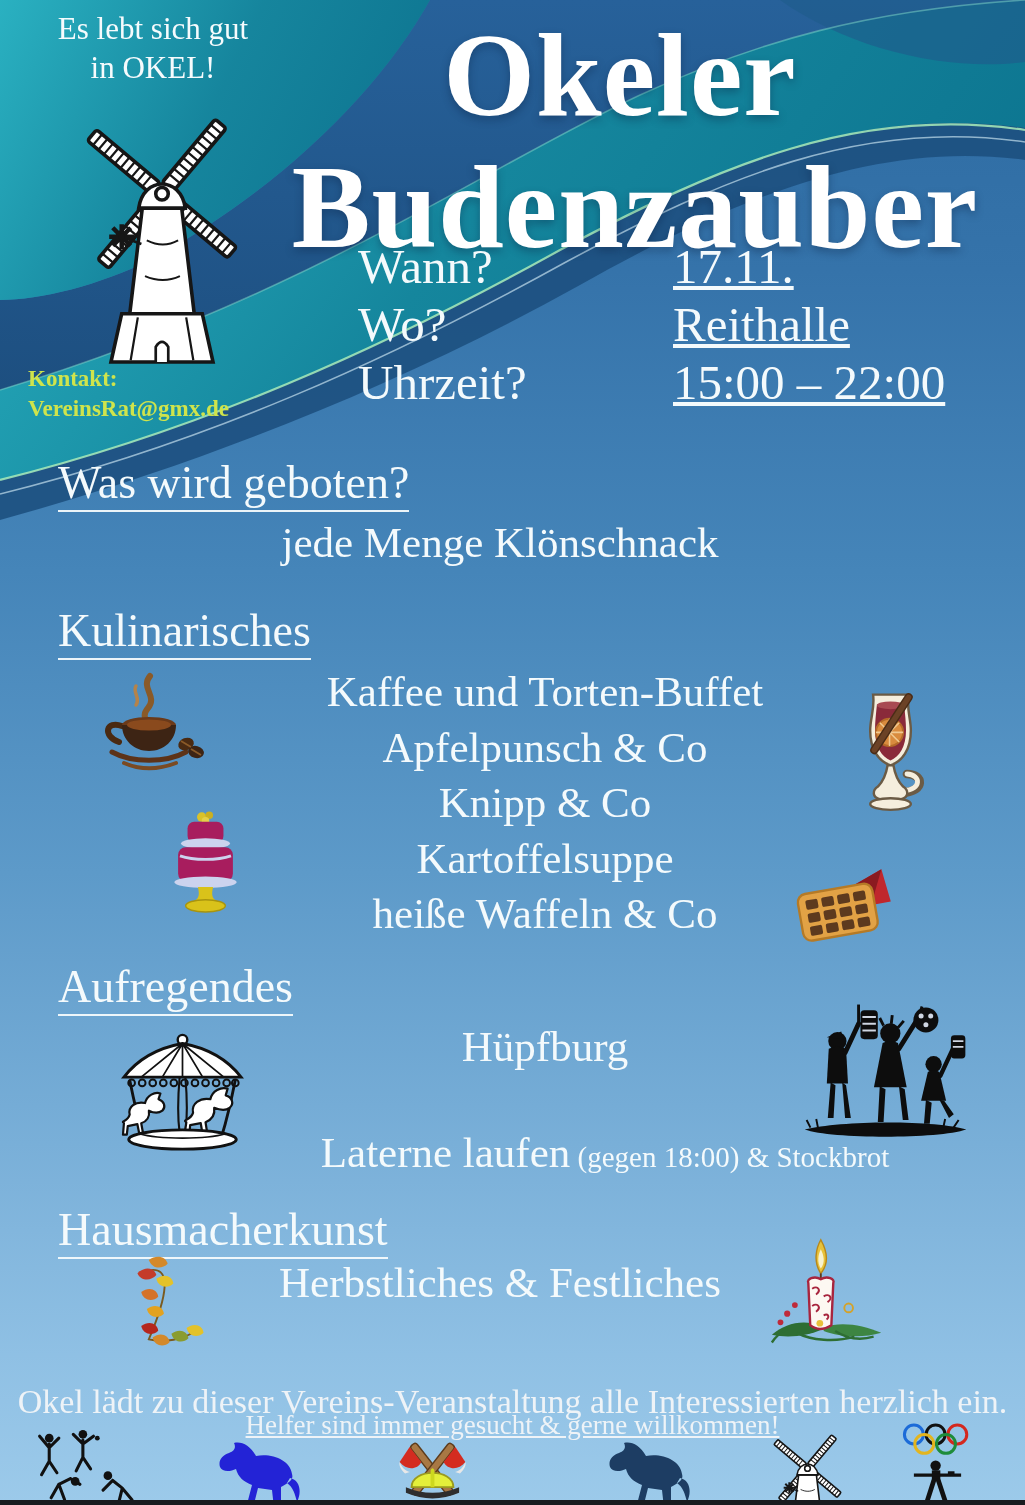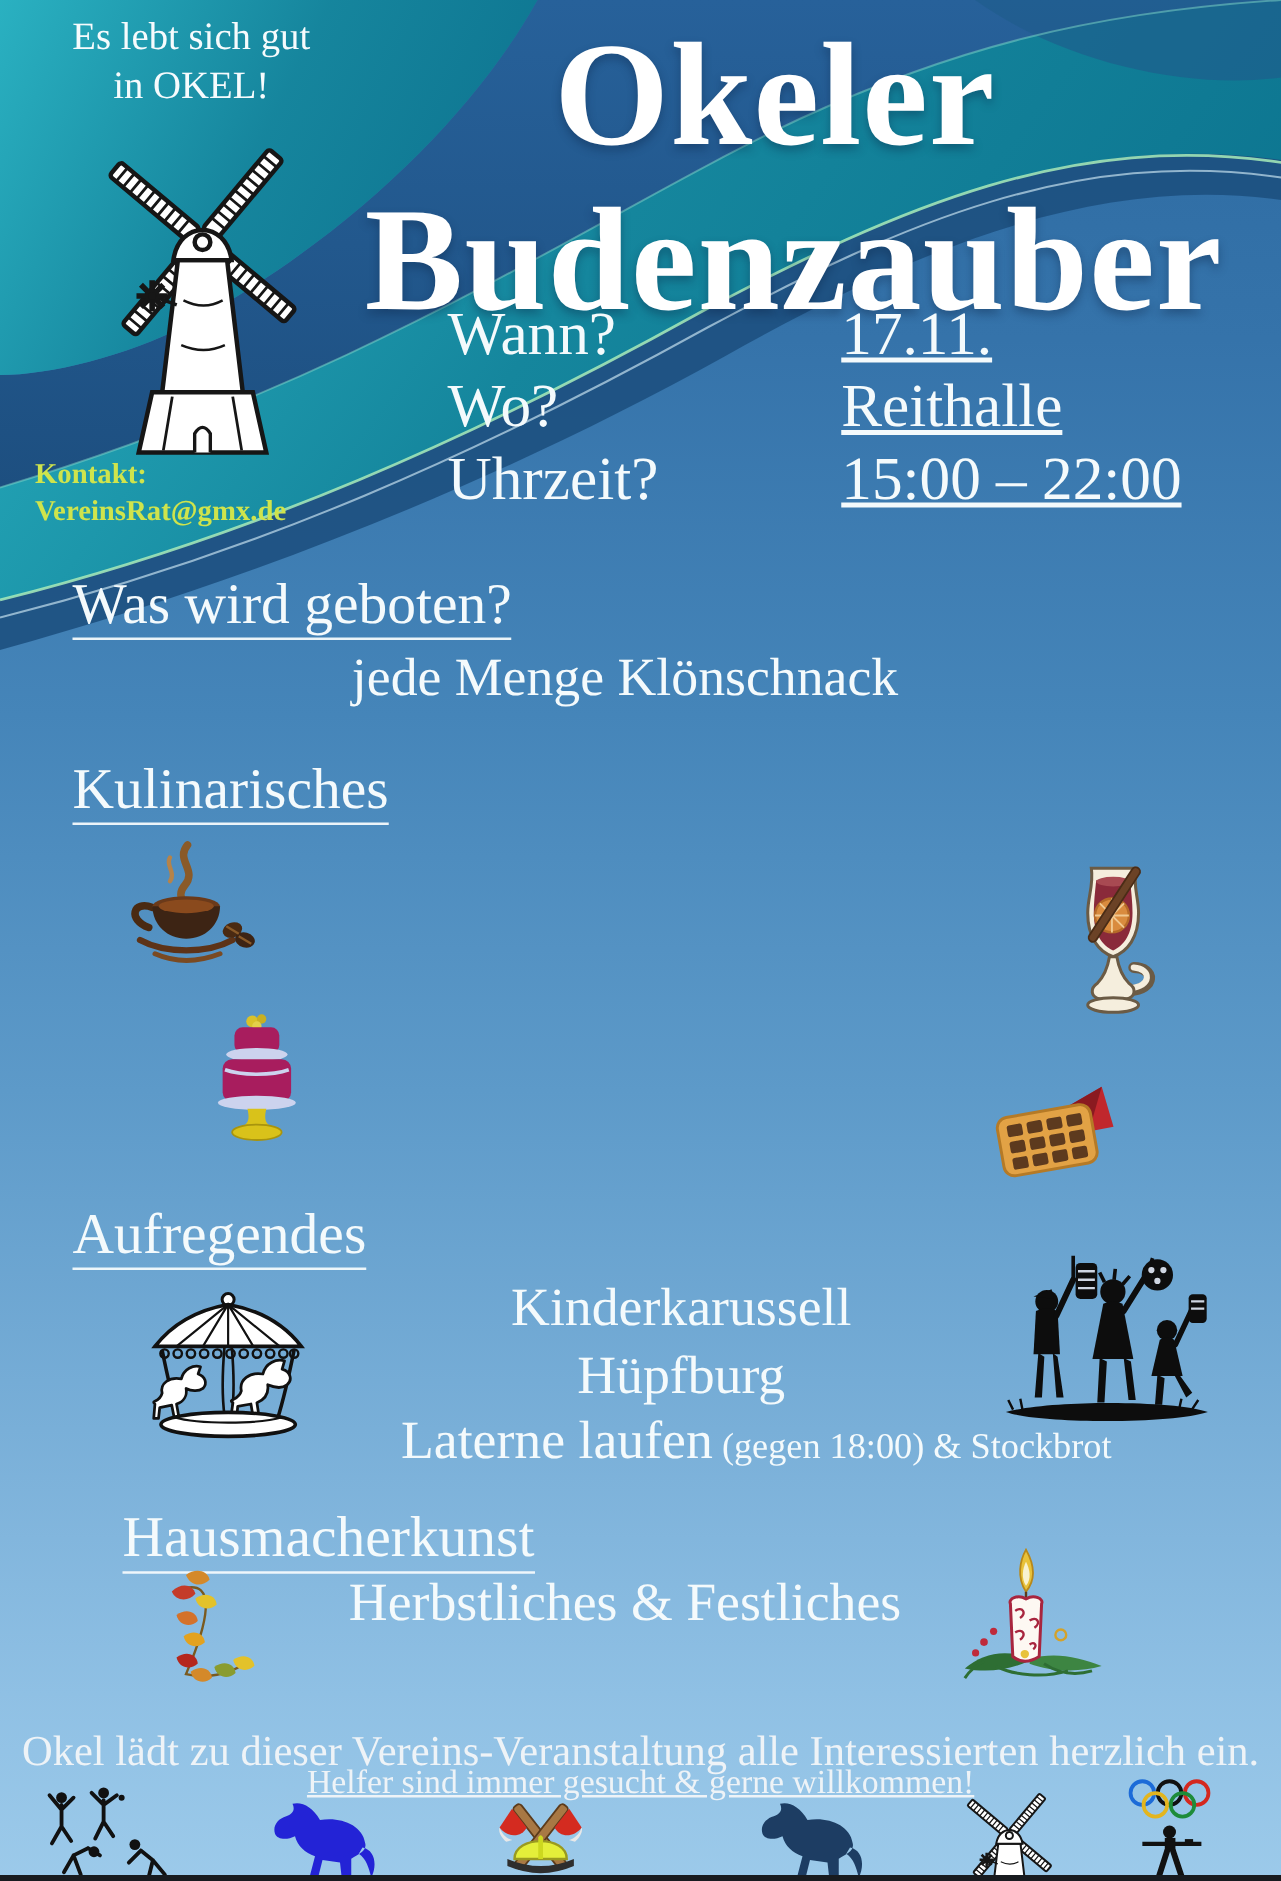--- a/index.html
+++ b/index.html
@@ -25,21 +25,21 @@
   .iw1{top:238px;} .iw2{top:296px;} .iw3{top:354px;}
   .section-h{font-size:46px;border-bottom:2.5px solid rgba(244,250,252,.95);padding-bottom:1px;display:inline-block;}
   .h-offer{top:456px;left:58px;}
   .offer-item{top:518px;left:0px;width:1000px;text-align:center;font-size:43px;}
   .h-culinary{top:604px;left:58px;}
   .culinary-list{top:664px;left:65px;width:960px;text-align:center;font-size:43px;line-height:55.5px;}
   .h-exciting{top:960px;left:58px;}
   .exciting-list{top:1020px;left:65px;width:960px;text-align:center;font-size:43px;line-height:54px;}
   .lantern-line{top:1128px;left:185px;width:840px;text-align:center;font-size:43px;}
   .lantern-small{font-size:29px;}
-  .h-craft{top:1203px;left:58px;margin-left:40px;}
+  .h-craft{top:1203px;left:58px;}
   .craft-item{top:1258px;left:0px;width:1000px;text-align:center;font-size:43px;}
   .invite{top:1368px;left:0px;width:1025px;text-align:center;font-size:34px;color:#eef3f7;margin-top:15px;}
   .helpers{top:1410px;left:0px;width:1025px;text-align:center;font-size:27px;color:#eef3f7;text-decoration:underline;}
   .bottom-strip{left:0;bottom:0;width:1025px;height:5px;background:#181b1f;z-index:3;}
   svg{display:block;}
 </style>
 </head>
 <body>
 
 <div class="poster">
@@ -128,20 +128,27 @@
   <div class="abs z2 info-value iw1">17.11.</div>
   <div class="abs z2 info-label iw2">Wo?</div>
   <div class="abs z2 info-value iw2">Reithalle</div>
   <div class="abs z2 info-label iw3">Uhrzeit?</div>
   <div class="abs z2 info-value iw3">15:00 – 22:00</div>
 
   <div class="abs z2 h-offer"><span class="section-h">Was wird geboten?</span></div>
   <div class="abs z2 offer-item">jede Menge Klönschnack</div>
 
   <div class="abs z2 h-culinary"><span class="section-h">Kulinarisches</span></div>
+  <div class="abs z2 culinary-list">
+    <div>Kaffee und Torten-Buffet</div>
+    <div>Apfelpunsch &amp; Co</div>
+    <div>Knipp &amp; Co</div>
+    <div>Kartoffelsuppe</div>
+    <div>heiße Waffeln &amp; Co</div>
+  </div>
 
   <svg class="abs z2" style="top:672px;left:92px" width="115" height="105" viewBox="0 0 115 105">
     <path d="M58,4 C48,16 66,24 56,36 C50,43 53,48 58,52" fill="none" stroke="#8a5a28" stroke-width="6" stroke-linecap="round"></path>
     <path d="M44,14 C40,20 49,26 44,33" fill="none" stroke="#b5834a" stroke-width="3.5" stroke-linecap="round"></path>
     <path d="M30,54 C14,48 10,64 27,70" fill="none" stroke="#4a2a12" stroke-width="6" stroke-linecap="round"></path>
     <ellipse cx="57" cy="53" rx="27" ry="8" fill="#6b3a1a"></ellipse>
     <path d="M30,53 C30,68 42,79 57,79 C72,79 84,68 84,53 Z" fill="#3d2414"></path>
     <ellipse cx="57" cy="53" rx="22" ry="5.5" fill="#8a4a1d"></ellipse>
     <path d="M20,80 C40,91 74,91 94,80" fill="none" stroke="#5d3318" stroke-width="5" stroke-linecap="round"></path>
     <path d="M32,91 C48,98 66,98 84,91" fill="none" stroke="#7a4a22" stroke-width="4" stroke-linecap="round"></path>
@@ -193,21 +200,20 @@
         <rect x="18" y="67" width="13" height="10" rx="2"></rect>
           <rect x="35" y="67" width="13" height="10" rx="2"></rect>
           <rect x="52" y="67" width="13" height="10" rx="2"></rect>
           <rect x="69" y="67" width="13" height="10" rx="2"></rect>
       </g>
     </g>
   </svg>
 
   <div class="abs z2 h-exciting"><span class="section-h">Aufregendes</span></div>
   <div class="abs z2 exciting-list">
-    <div>Kinderkarussell</div>
     <div>Hüpfburg</div>
   </div>
   <div class="abs z2 lantern-line">
     <span>Laterne laufen</span><span class="lantern-small"> (gegen 18:00) &amp; Stockbrot</span>
   </div>
 
   <svg class="abs z2" style="top:1032px;left:110px" width="145" height="120" viewBox="0 0 150 125">
     <circle cx="75" cy="8" r="5" fill="#fff" stroke="#111" stroke-width="2.5"></circle>
     <path d="M75,12 C42,18 24,34 14,47 L136,47 C126,34 108,18 75,12 Z" fill="#fff" stroke="#111" stroke-width="3"></path>
     <path d="M75,12 L32,47 M75,12 L54,47 M75,12 L75,47 M75,12 L96,47 M75,12 L118,47" stroke="#111" stroke-width="1.8"></path>

